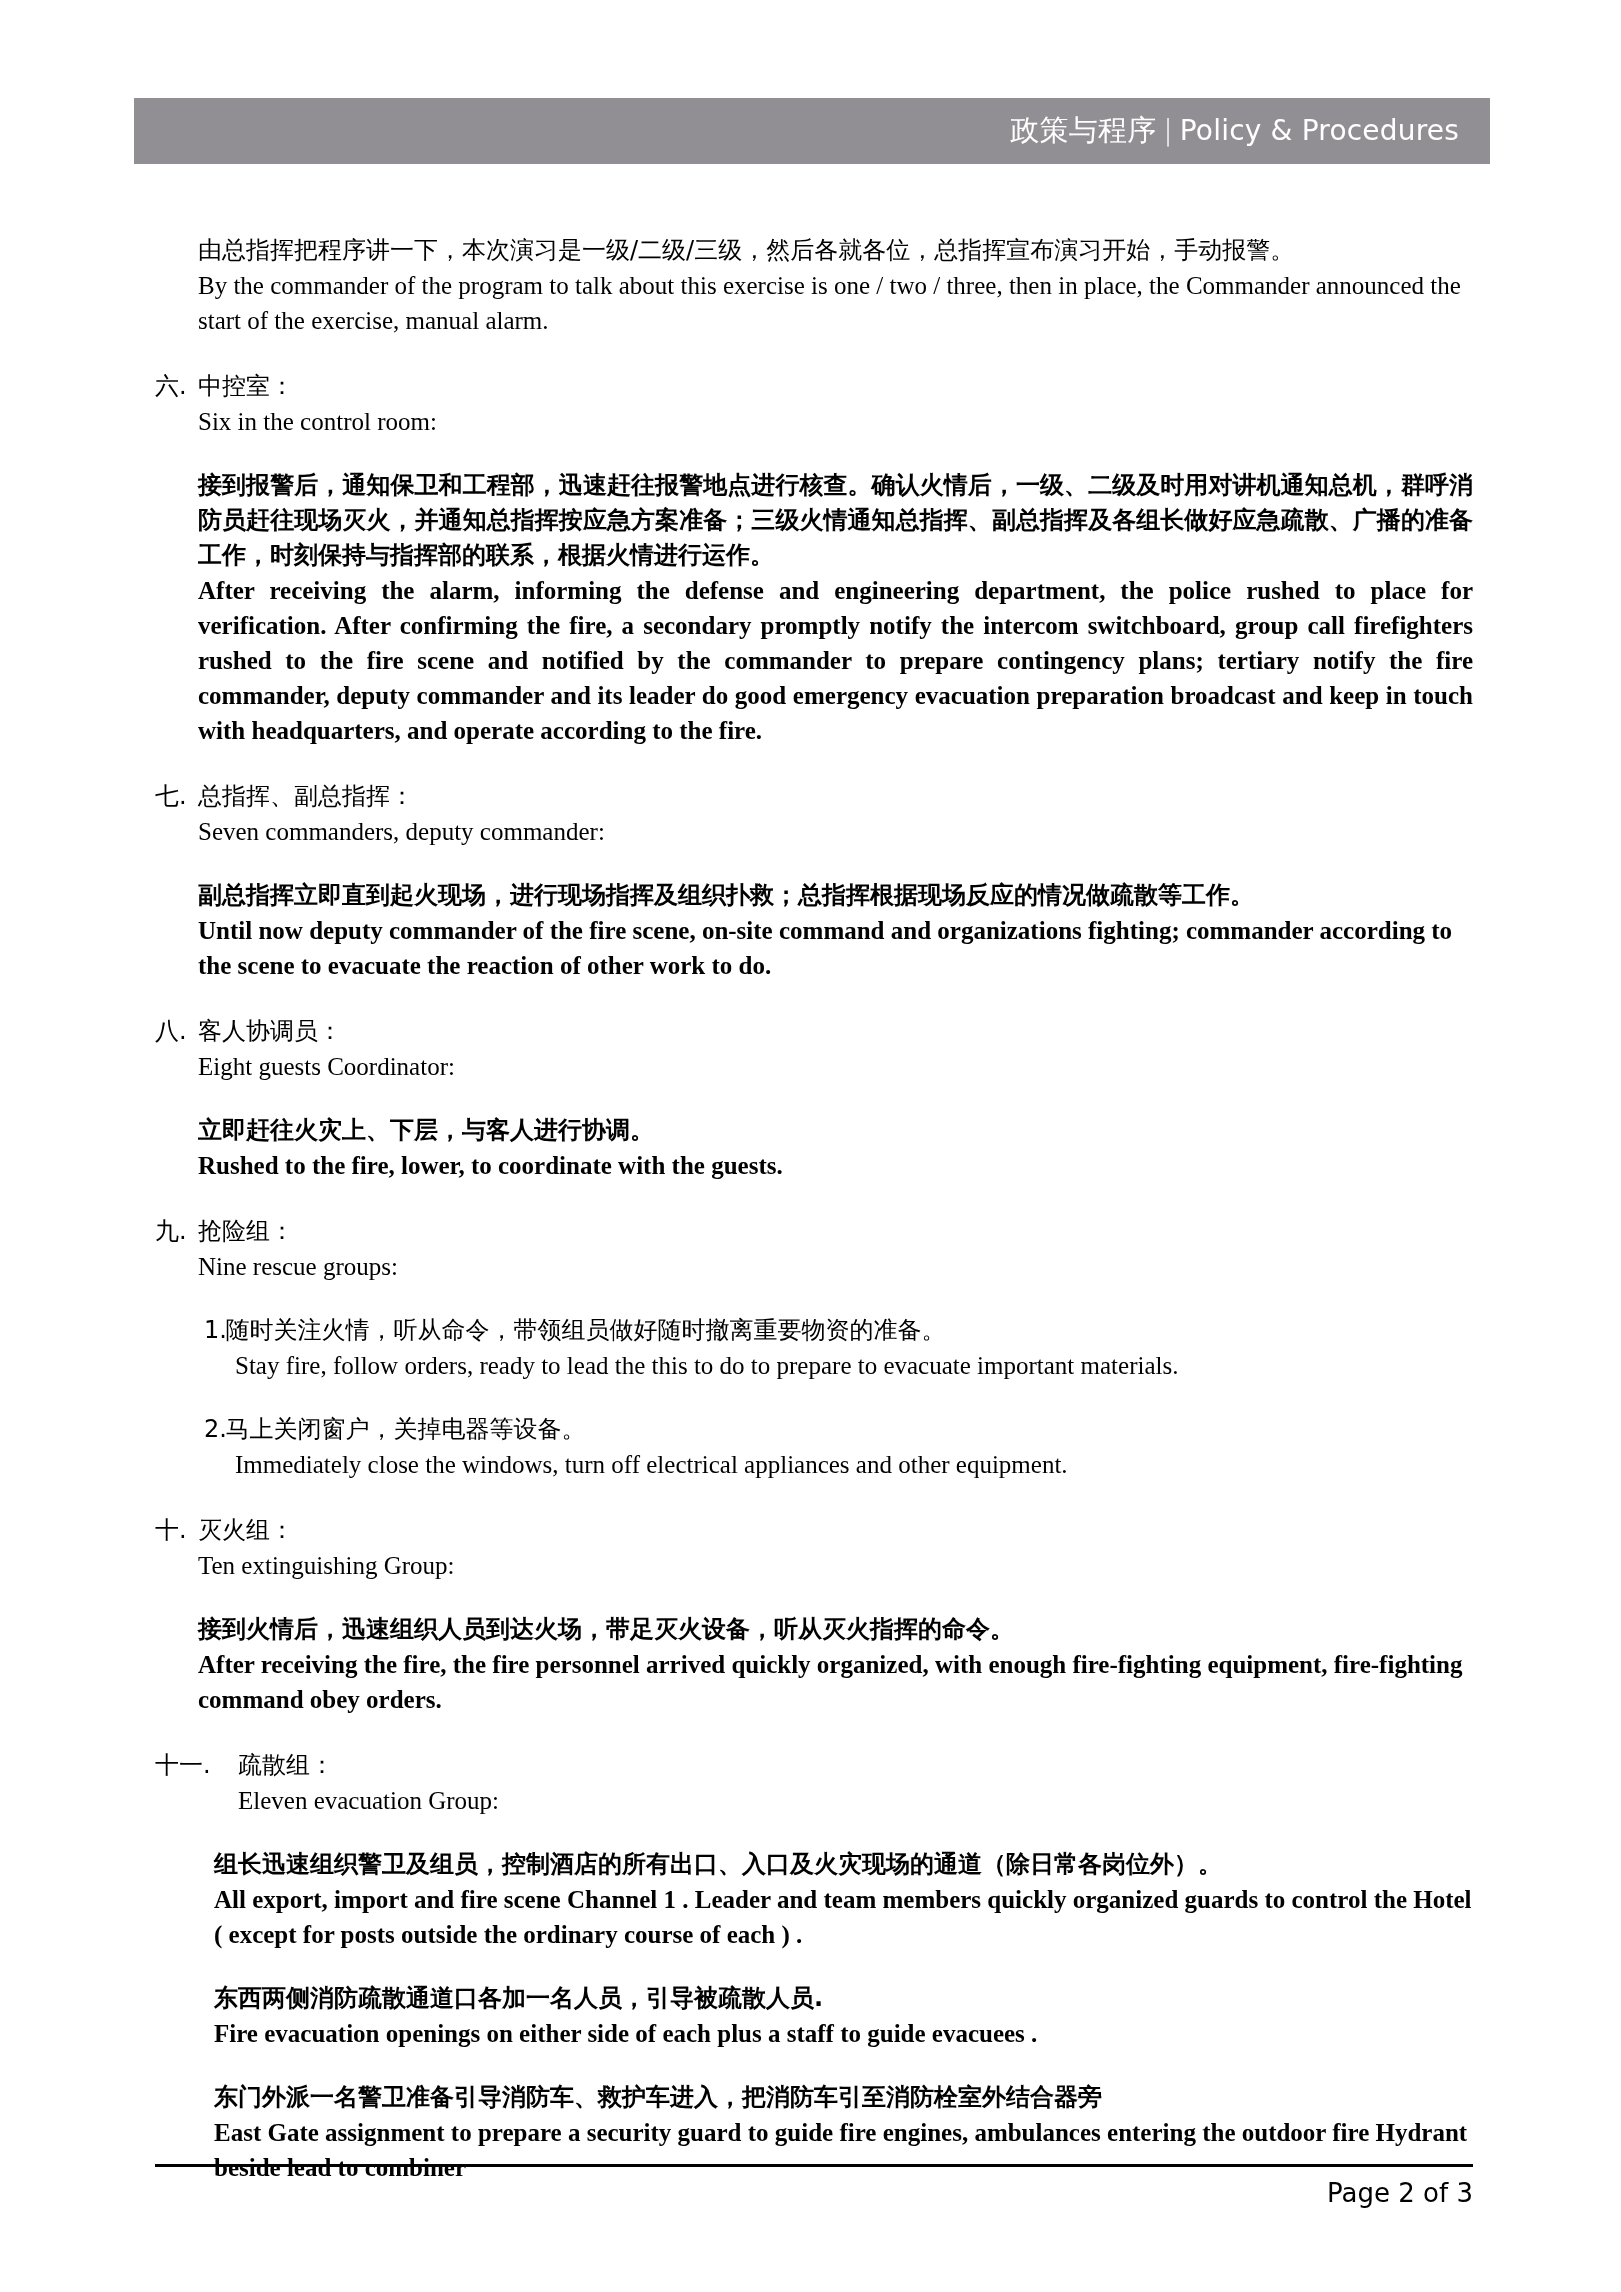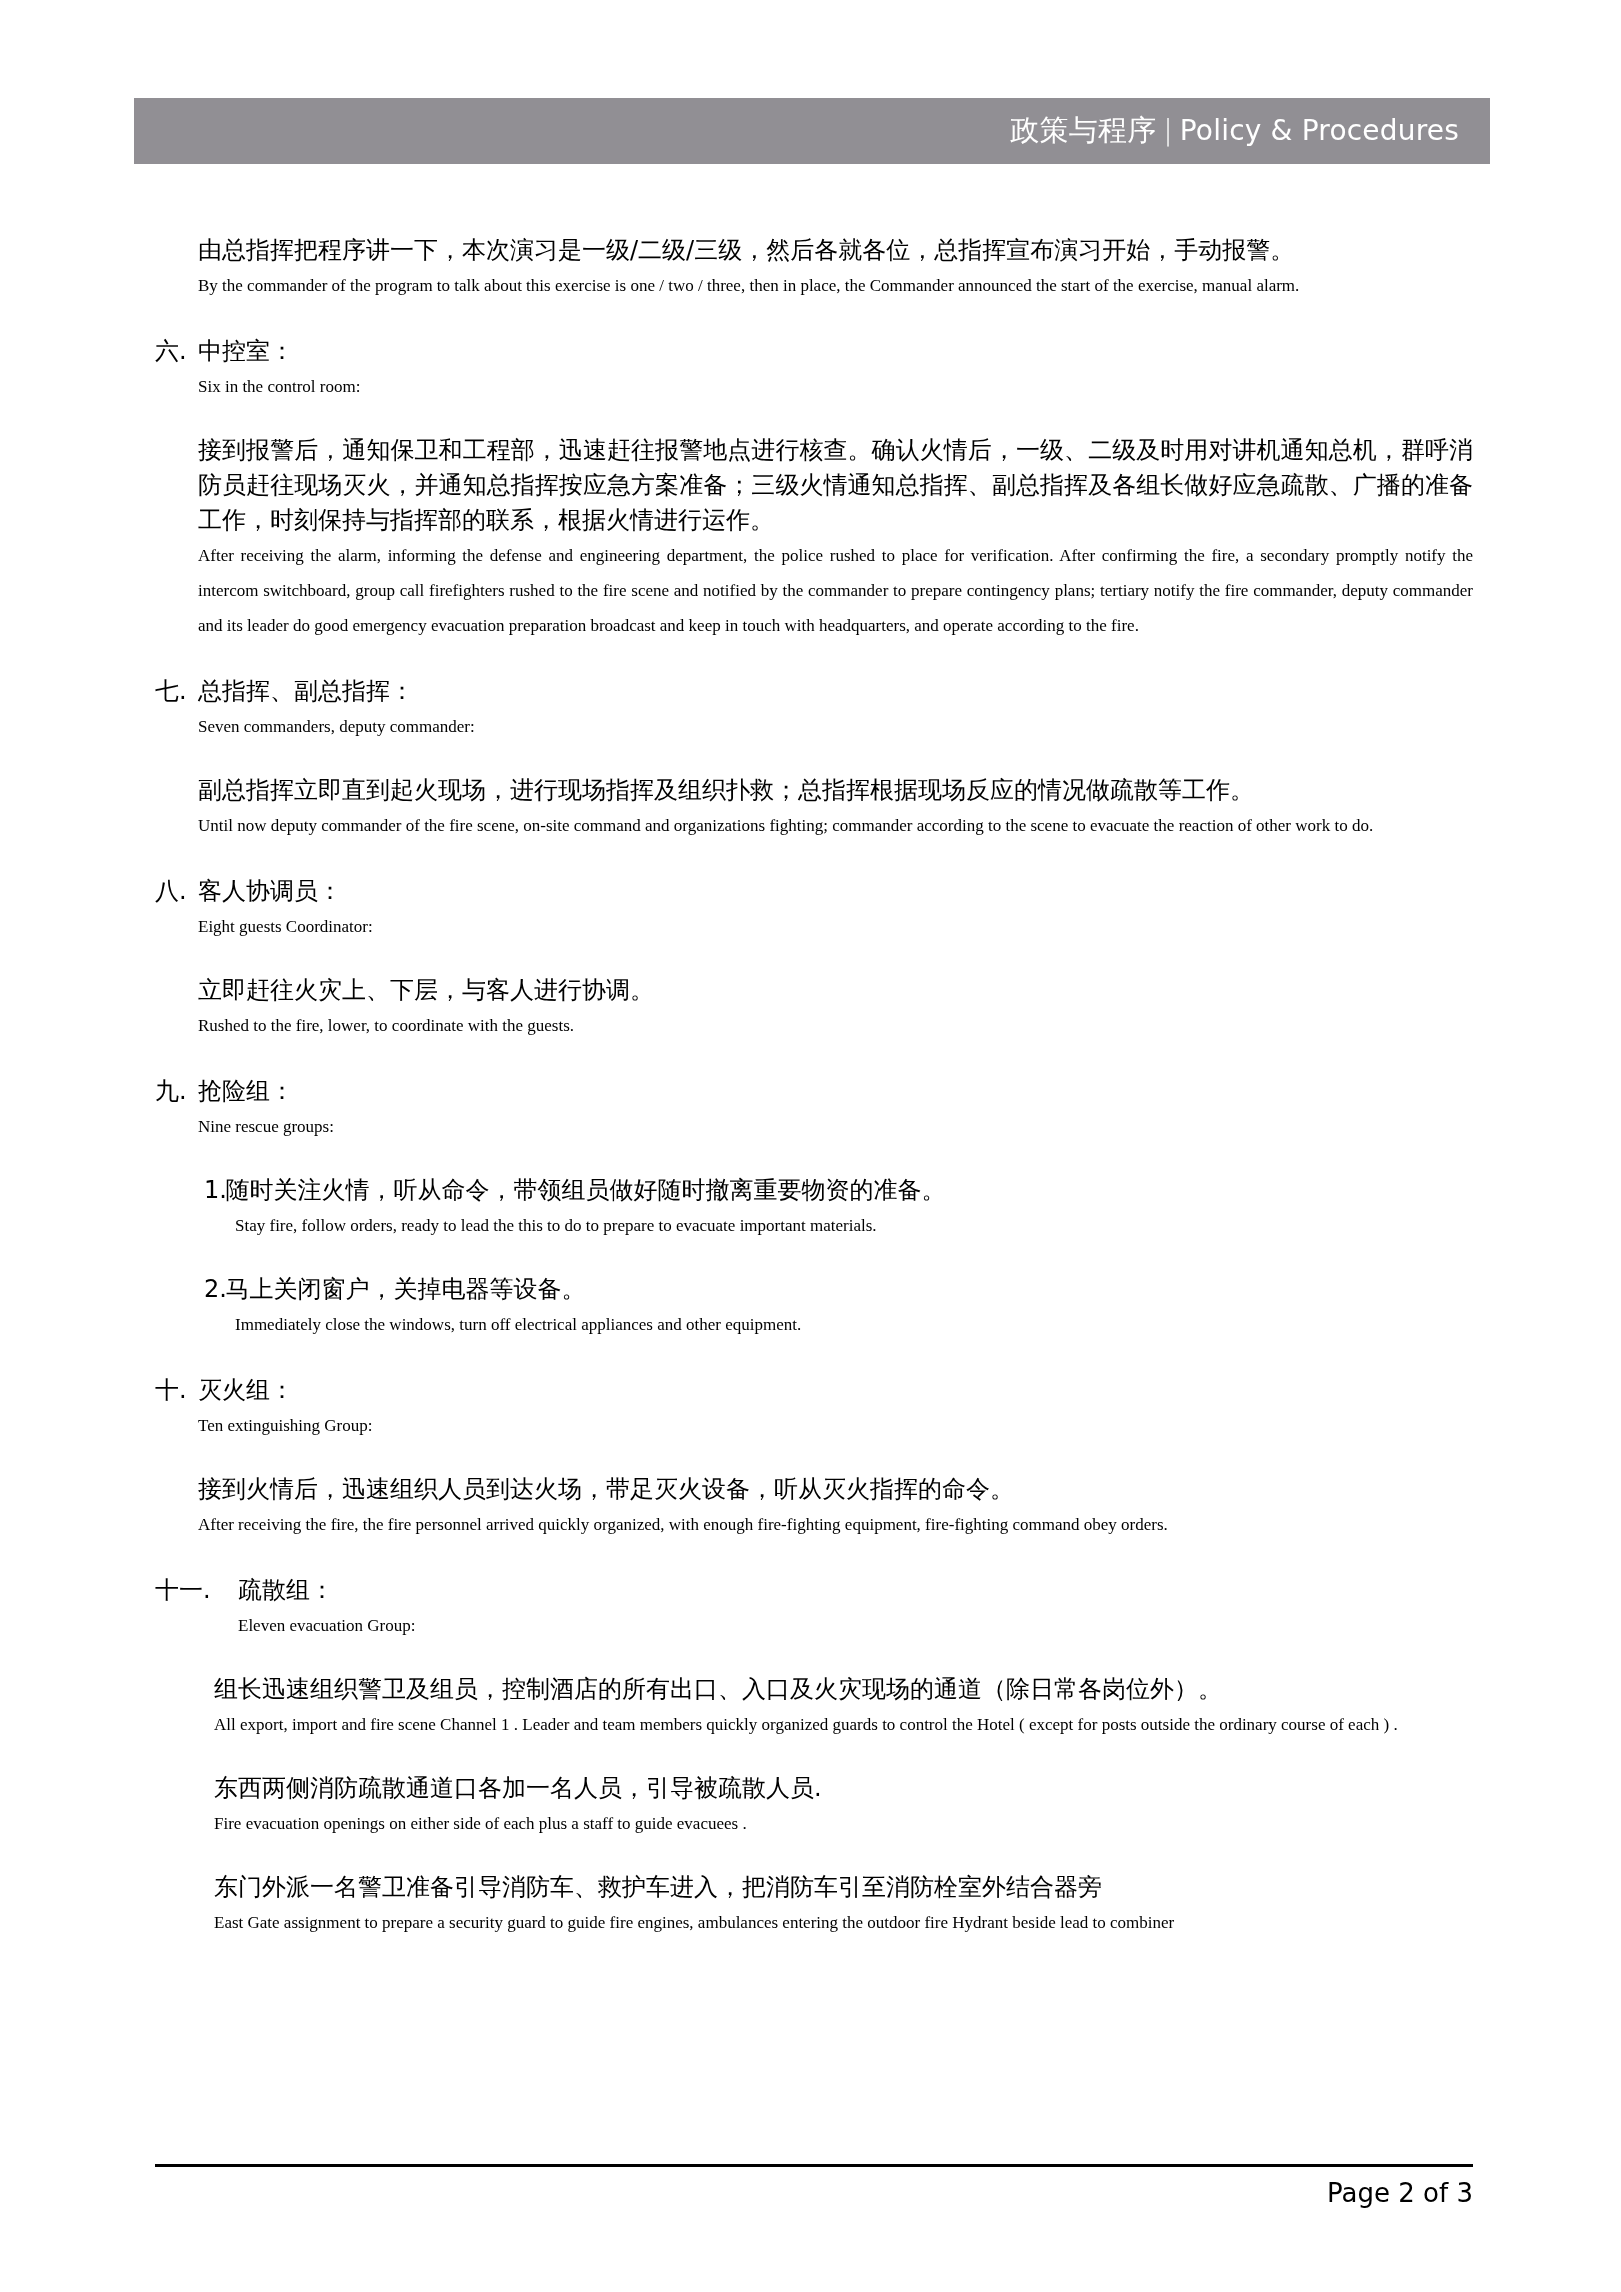--- a/index.html
+++ b/index.html
@@ -52,21 +52,21 @@
 
   p { margin: 0; }
 
   .cn-line {
     font-family: "DejaVu Sans", "Liberation Sans", sans-serif;
     font-size: 24px;
     line-height: 35px;
   }
   .en-line {
     font-family: "Liberation Serif", "DejaVu Serif", serif;
-    font-size: 17px;
+    font-size: 25px;
     line-height: 35px;
   }
   .justify { text-align: justify; text-justify: inter-word; }
 
   .intro { margin-left: 43px; margin-bottom: 0; }
 
   
   .section {
     position: relative;
     margin-top: 31px;
@@ -82,20 +82,21 @@
   }
   .section .heading-body {
     margin-left: 43px;
   }
   .section.wide .heading-body {
     margin-left: 83px;
   }
   .section .para-block {
     margin-left: 43px;
     margin-top: 29px;
+    font-weight: bold;
   }
   .section.wide .para-block {
     margin-left: 59px;
   }
   .section .para-block + .para-block {
     margin-top: 29px;
   }
 
   
   .subitem {

